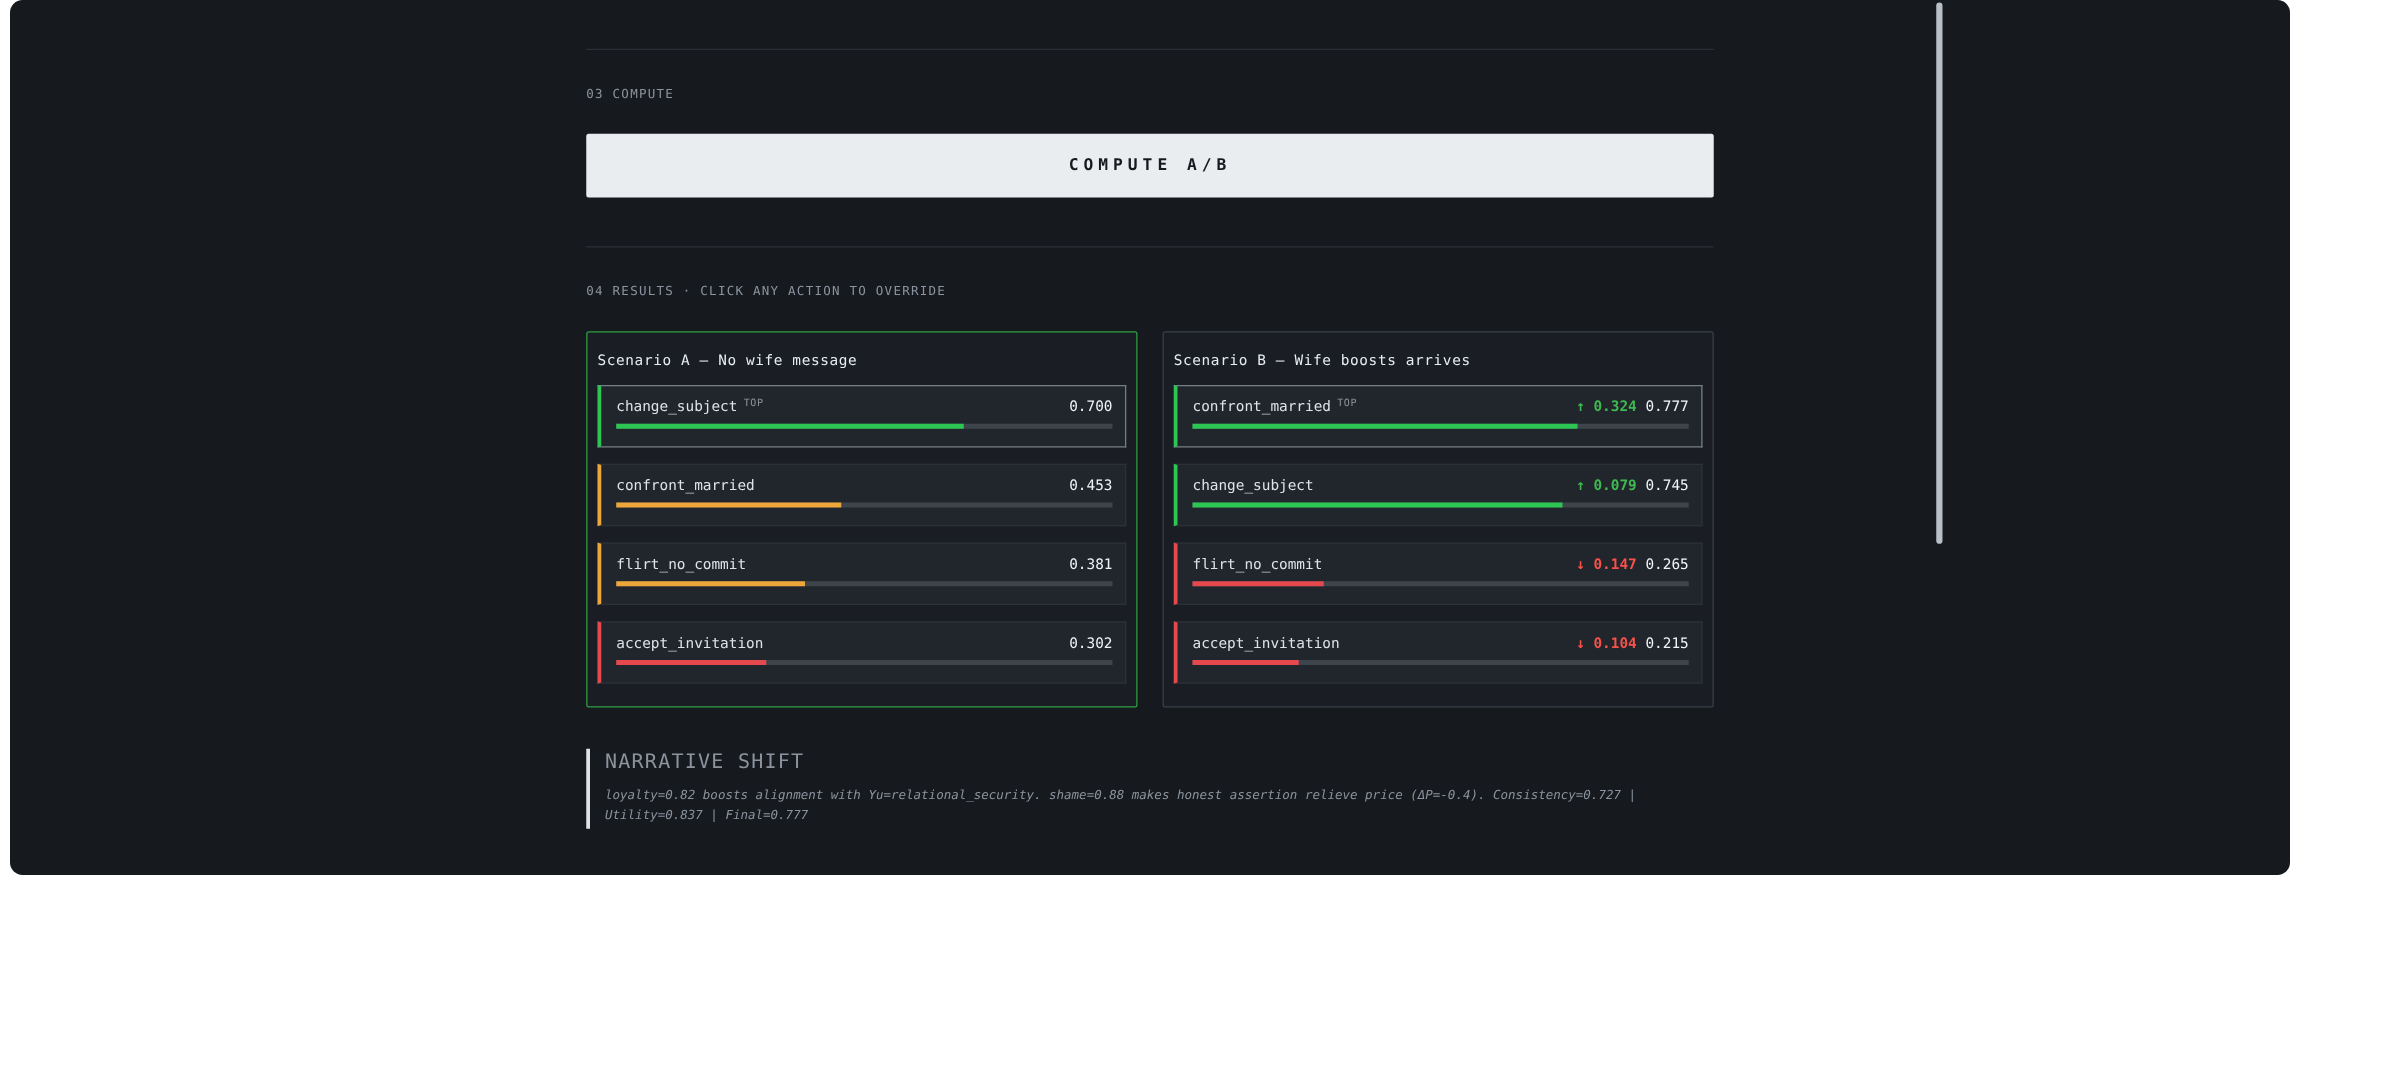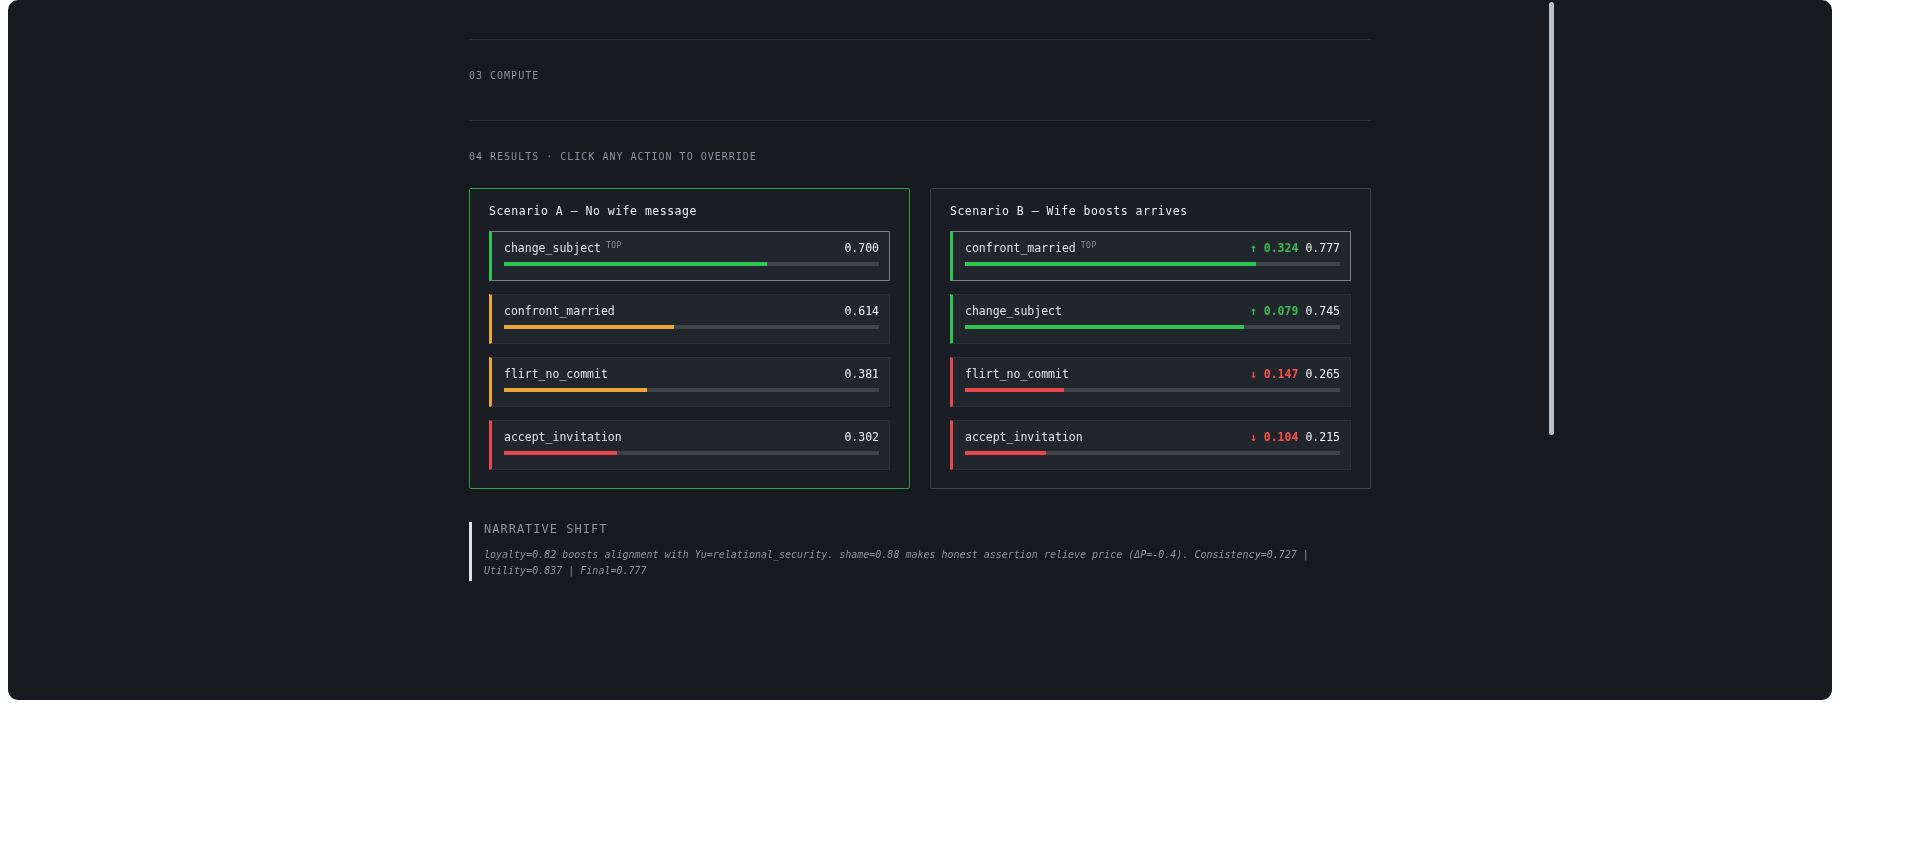--- a/index.html
+++ b/index.html
@@ -25,21 +25,21 @@
   }
   .compute-btn {
     margin-top: 26px; width: 100%; height: 51px; border: none; border-radius: 2px;
     background: #e9edf0; color: #16191e; cursor: pointer;
     display: flex; align-items: center; justify-content: center;
     font-family: inherit; font-size: 13px; font-weight: bold; letter-spacing: 4px;
   }
   .panels { margin-top: 26px; display: flex; gap: 20px; }
   .panel {
     flex: 1; height: 301px; background: #1a1e24; border: 1px solid #3a4047;
-    border-radius: 2px; padding: 15px 19px;
+    border-radius: 2px; padding: 15px 8px;
   }
   .panel.win { border-color: #2ea043; }
   .panel-title { font-size: 11.5px; letter-spacing: .5px; color: #e6edf3; margin-bottom: 13px; }
   .card {
     position: relative; height: 50px; background: #21262d;
     border: 1px solid #2c3139; border-left-width: 3px;
     margin-bottom: 13px; padding: 9px 10px 0 12px; cursor: pointer;
   }
   .card:last-child { margin-bottom: 0; }
   .card.top-card { border-color: #767f88; }
@@ -53,37 +53,38 @@
   
   .card.accent-green { border-left-color: #2dc653; }
   .card.accent-amber { border-left-color: #eda63a; }
   .card.accent-red   { border-left-color: #e5484d; }
   .accent-green .fill { background: #2dc653; }
   .accent-amber .fill { background: #eda63a; }
   .accent-red   .fill { background: #e5484d; }
   .delta.accent-up   { color: #3fb950; }
   .delta.accent-down { color: #f85149; }
   .narrative { margin-top: 33px; border-left: 3px solid #dfe3e7; padding-left: 12px; padding-bottom: 2px; }
-  .narrative-label { font-size: 12px; letter-spacing: 1px; color: #8b949e; }
+  .narrative-label { font-size: 16px; letter-spacing: 1px; color: #8b949e; }
   .narrative-title { margin-top: 9px; font-size: 15px; font-weight: bold; color: #f0f4f8; }
   .narrative-desc {
     margin-top: 11px; font-size: 10px; font-style: italic; color: #8b949e;
     line-height: 1.6; max-width: 835px;
   }
 </style>
 </head>
 <body>
 
 <div class="app">
   <div class="content">
 
     <div class="divider d1"></div>
 
     <div class="section-label">03 COMPUTE</div>
 
+    <button class="compute-btn">COMPUTE A/B</button>
 
     <div class="divider d2"></div>
 
     <div class="section-label">04 RESULTS · CLICK ANY ACTION TO OVERRIDE</div>
 
     <div class="panels">
 
       <div class="panel win">
         <div class="panel-title">Scenario A — No wife message</div>
 
@@ -96,21 +97,21 @@
           </div>
           <div class="track">
             <div class="fill" style="width: 70%;"></div>
           </div>
         </div>
 
         <div class="card accent-amber">
           <div class="card-head">
             <span>confront_married</span>
             <span class="spacer"></span>
-            <span class="value">0.614</span>
+            <span class="value">0.453</span>
           </div>
           <div class="track">
             <div class="fill" style="width: 45.3%;"></div>
           </div>
         </div>
 
         <div class="card accent-amber">
           <div class="card-head">
             <span>flirt_no_commit</span>
             <span class="spacer"></span>

